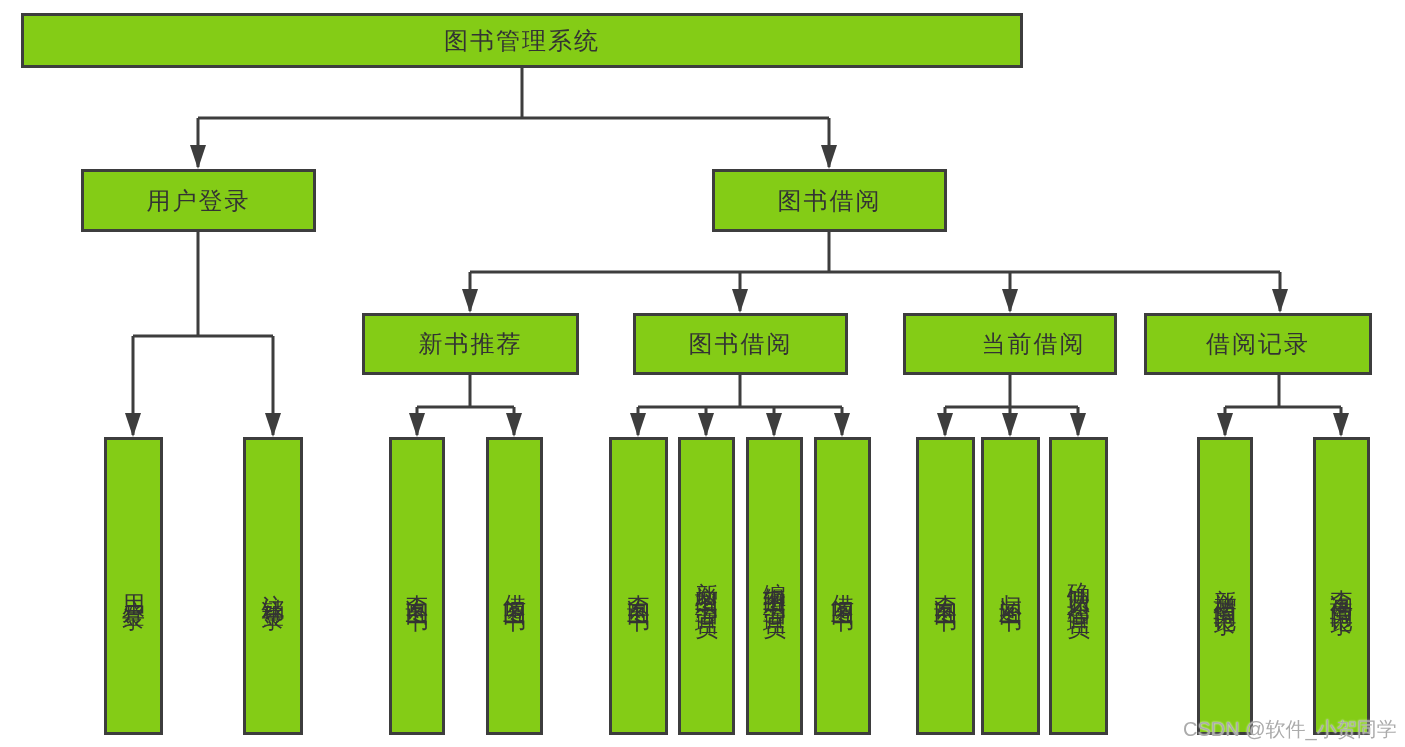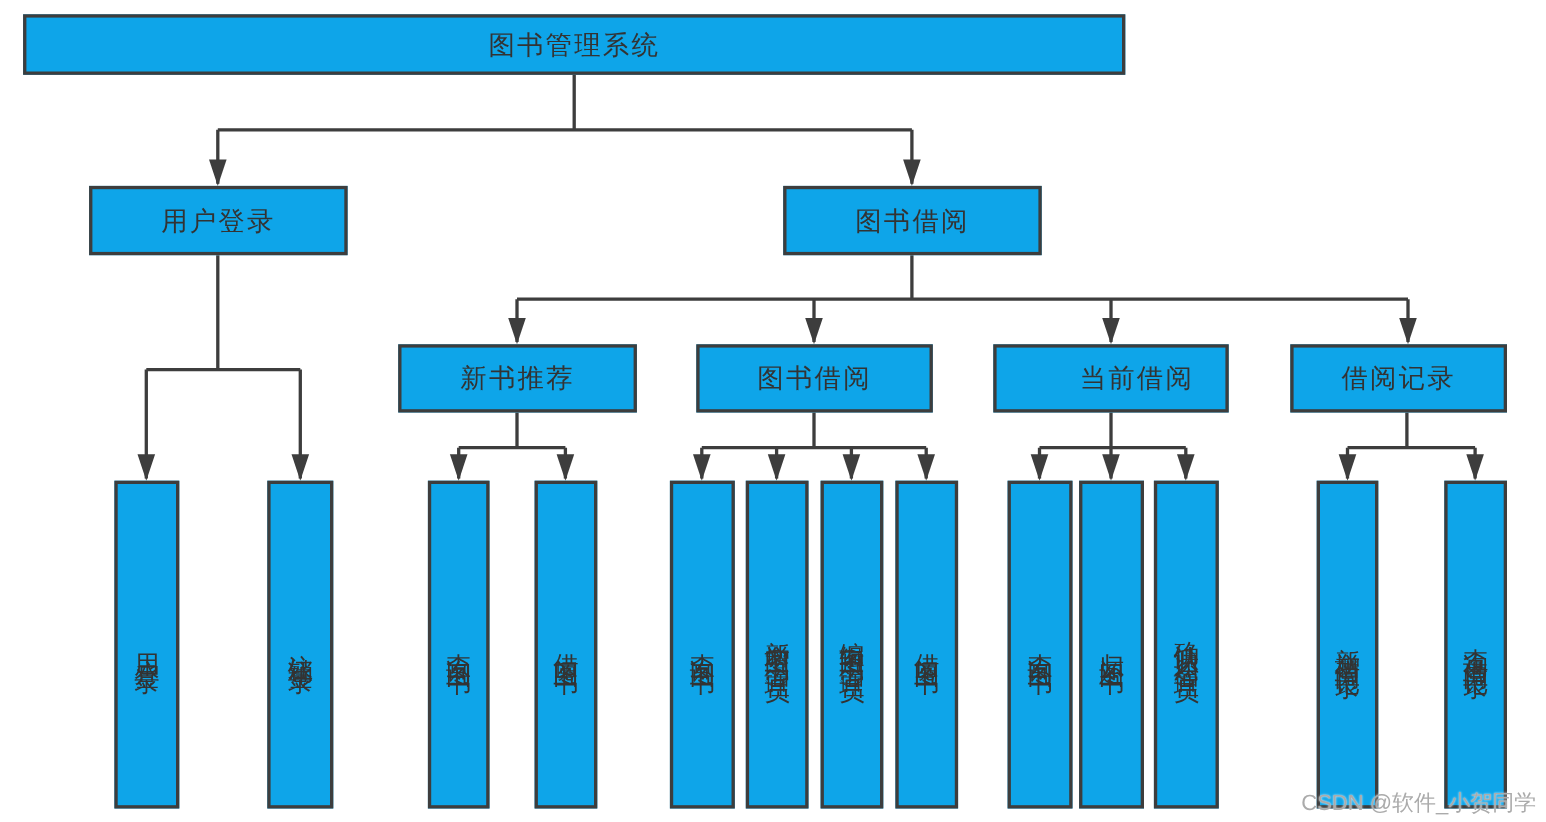--- a/index.html
+++ b/index.html
@@ -14,21 +14,21 @@
   .connector-layer {
     position: absolute;
     left: 0; top: 0;
     width: 1405px; height: 747px;
     z-index: 0;
   }
   .node {
     position: absolute;
     box-sizing: border-box;
     border: 3px solid #3d3d3d;
-    background: #0ea5e9;
+    background: #84cc16;
     color: #333333;
     display: flex;
     align-items: center;
     justify-content: center;
     z-index: 1;
     text-align: right;
   }
   .hnode {
     font-size: 24px;
     letter-spacing: 2px;
@@ -97,21 +97,21 @@
   </svg>
 
   <div class="node hnode" style="left:21px; top:13px; width:1002px; height:55px;">图书管理系统</div>
 
   <div class="node hnode" style="left:81px; top:169px; width:235px; height:63px;">用户登录</div>
   <div class="node hnode" style="left:712px; top:169px; width:235px; height:63px;">图书借阅</div>
 
   <div class="node hnode" style="left:362px; top:313px; width:217px; height:62px;">新书推荐</div>
   <div class="node hnode" style="left:633px; top:313px; width:215px; height:62px;">图书借阅</div>
   <div class="node hnode" style="left:903px; top:313px; width:214px; height:62px;padding-left:47px;">当前借阅</div>
-  <div class="node hnode" style="left:1173px; top:313px; width:197px; height:62px;">借阅记录</div>
+  <div class="node hnode" style="left:1144px; top:313px; width:228px; height:62px;">借阅记录</div>
 
   <div class="node vnode" style="left:104px; top:437px; width:59px; height:298px;">用户登录</div>
   <div class="node vnode" style="left:243px; top:437px; width:60px; height:298px;">注销登录</div>
 
   <div class="node vnode" style="left:389px; top:437px; width:56px; height:298px;">查询图书</div>
   <div class="node vnode" style="left:486px; top:437px; width:57px; height:298px;">借阅图书</div>
 
   <div class="node vnode" style="left:609px; top:437px; width:59px; height:298px;">查询图书</div>
   <div class="node vnode" style="left:678px; top:437px; width:57px; height:298px;">新增图书（管理员）</div>
   <div class="node vnode" style="left:746px; top:437px; width:57px; height:298px;">编辑图书（管理员）</div>

